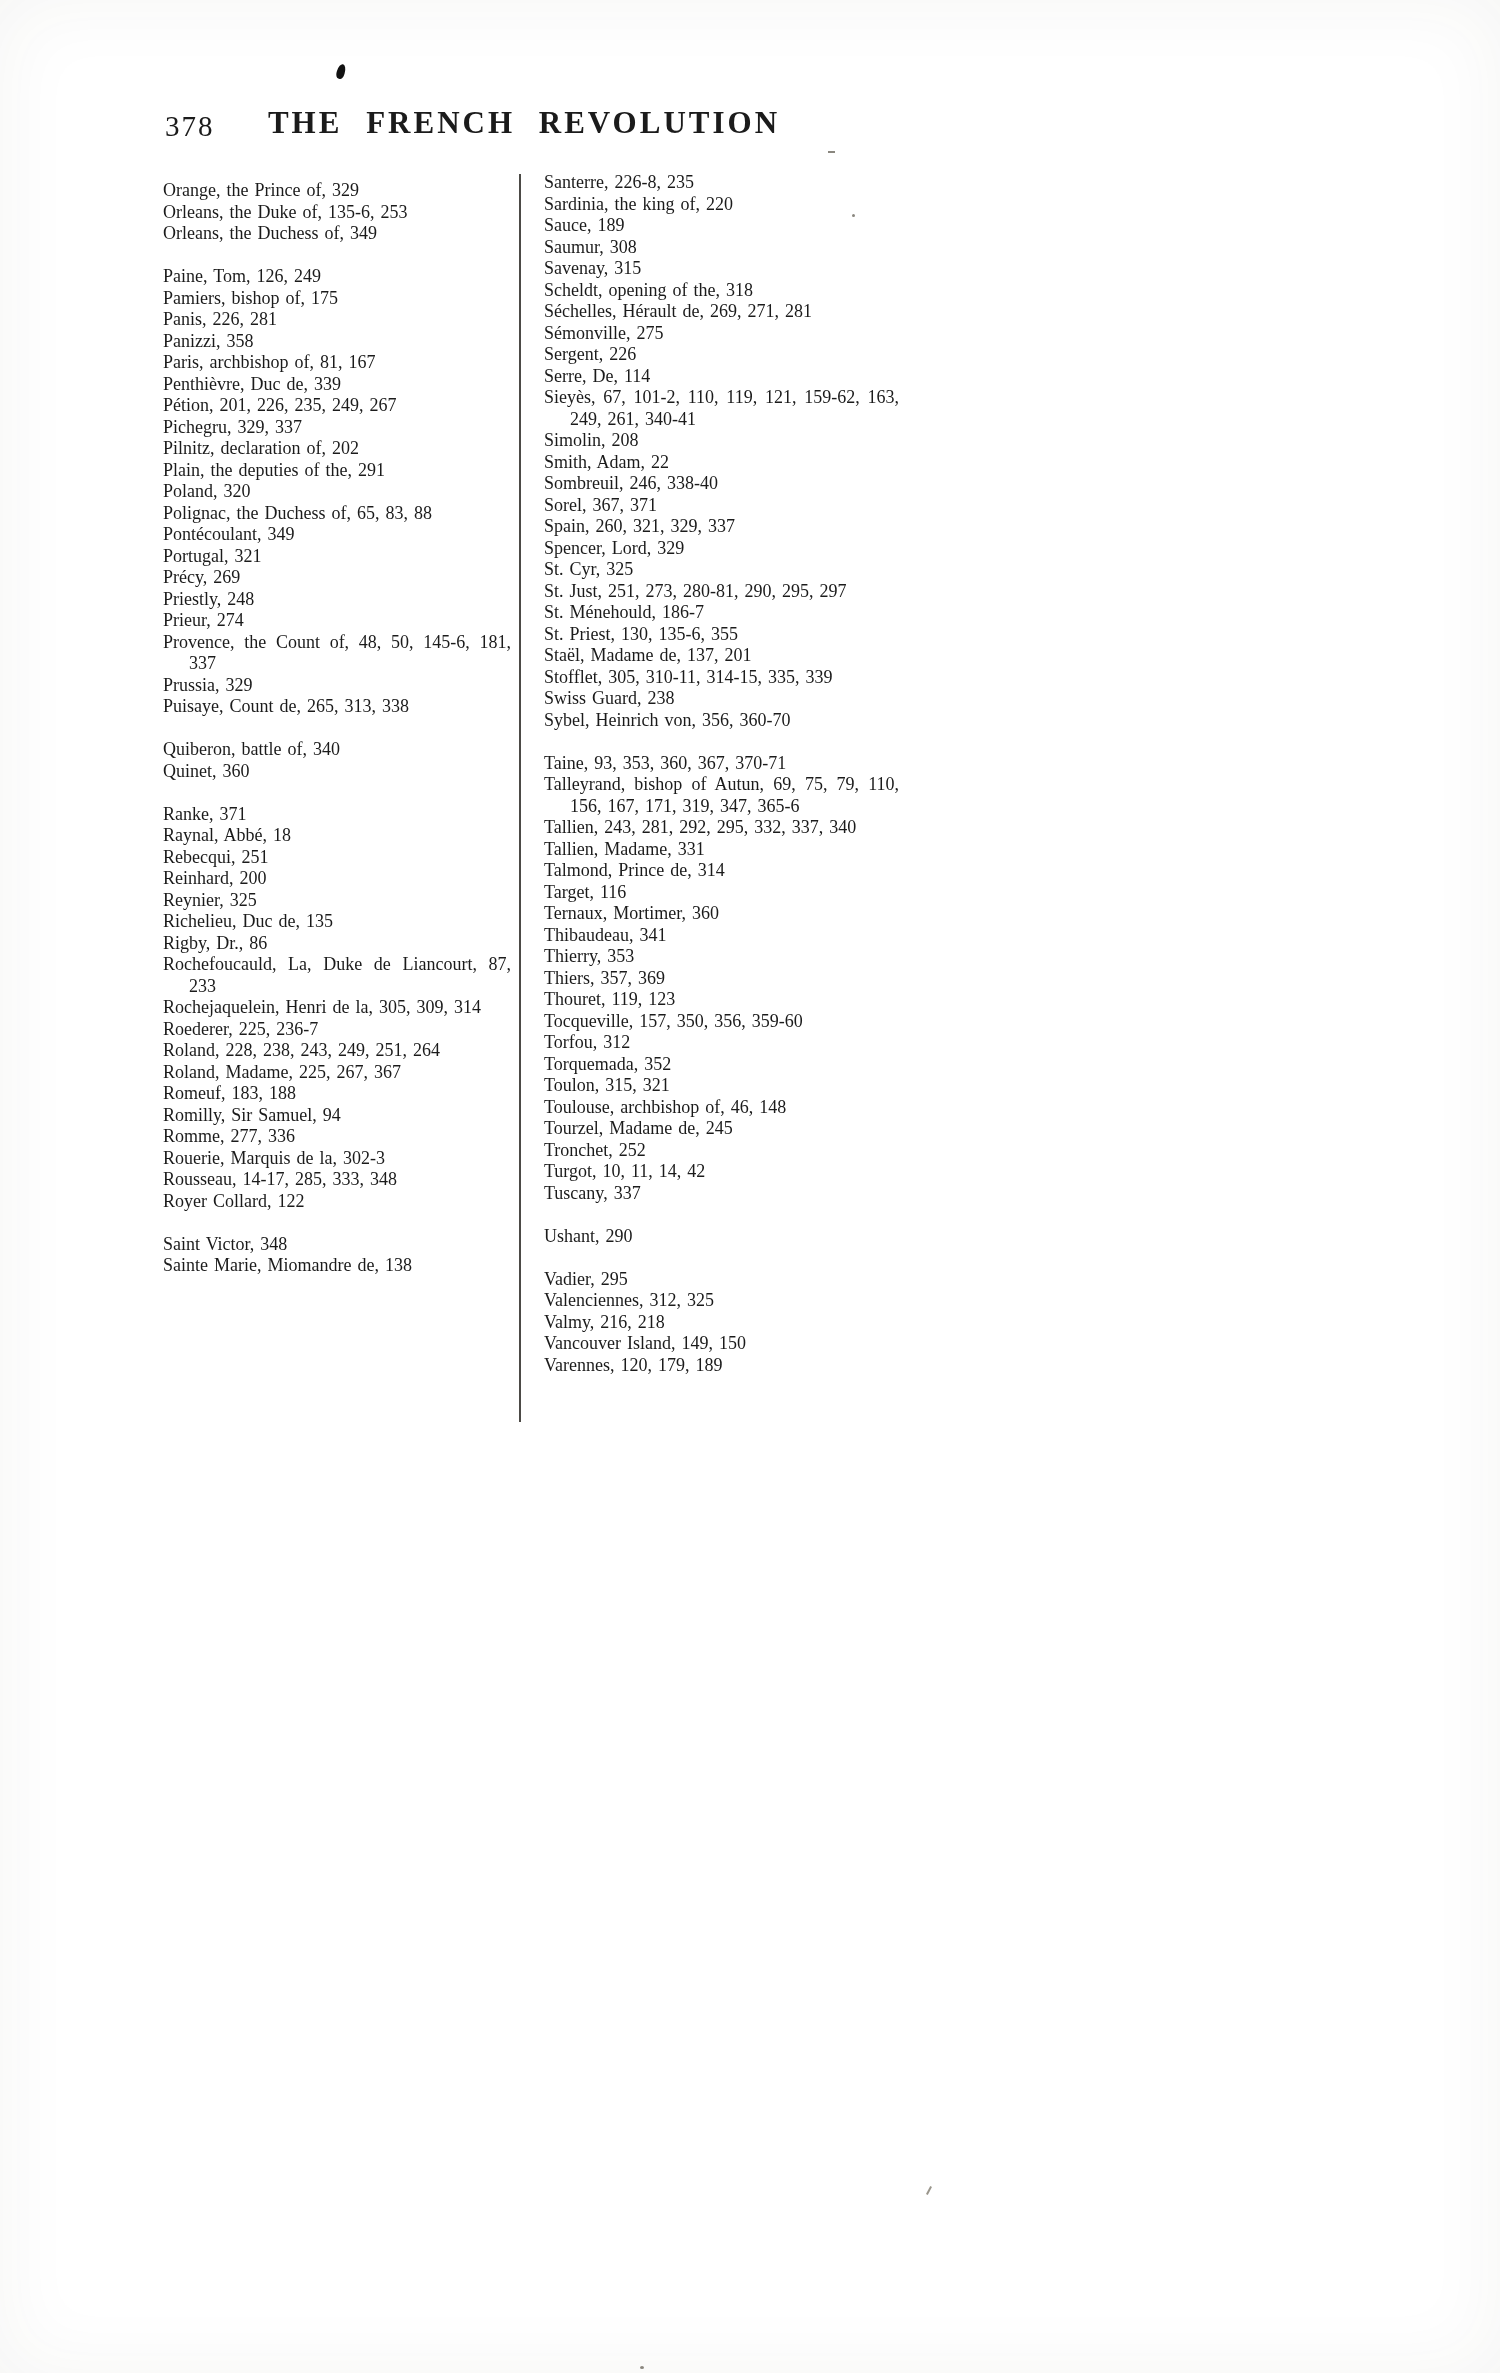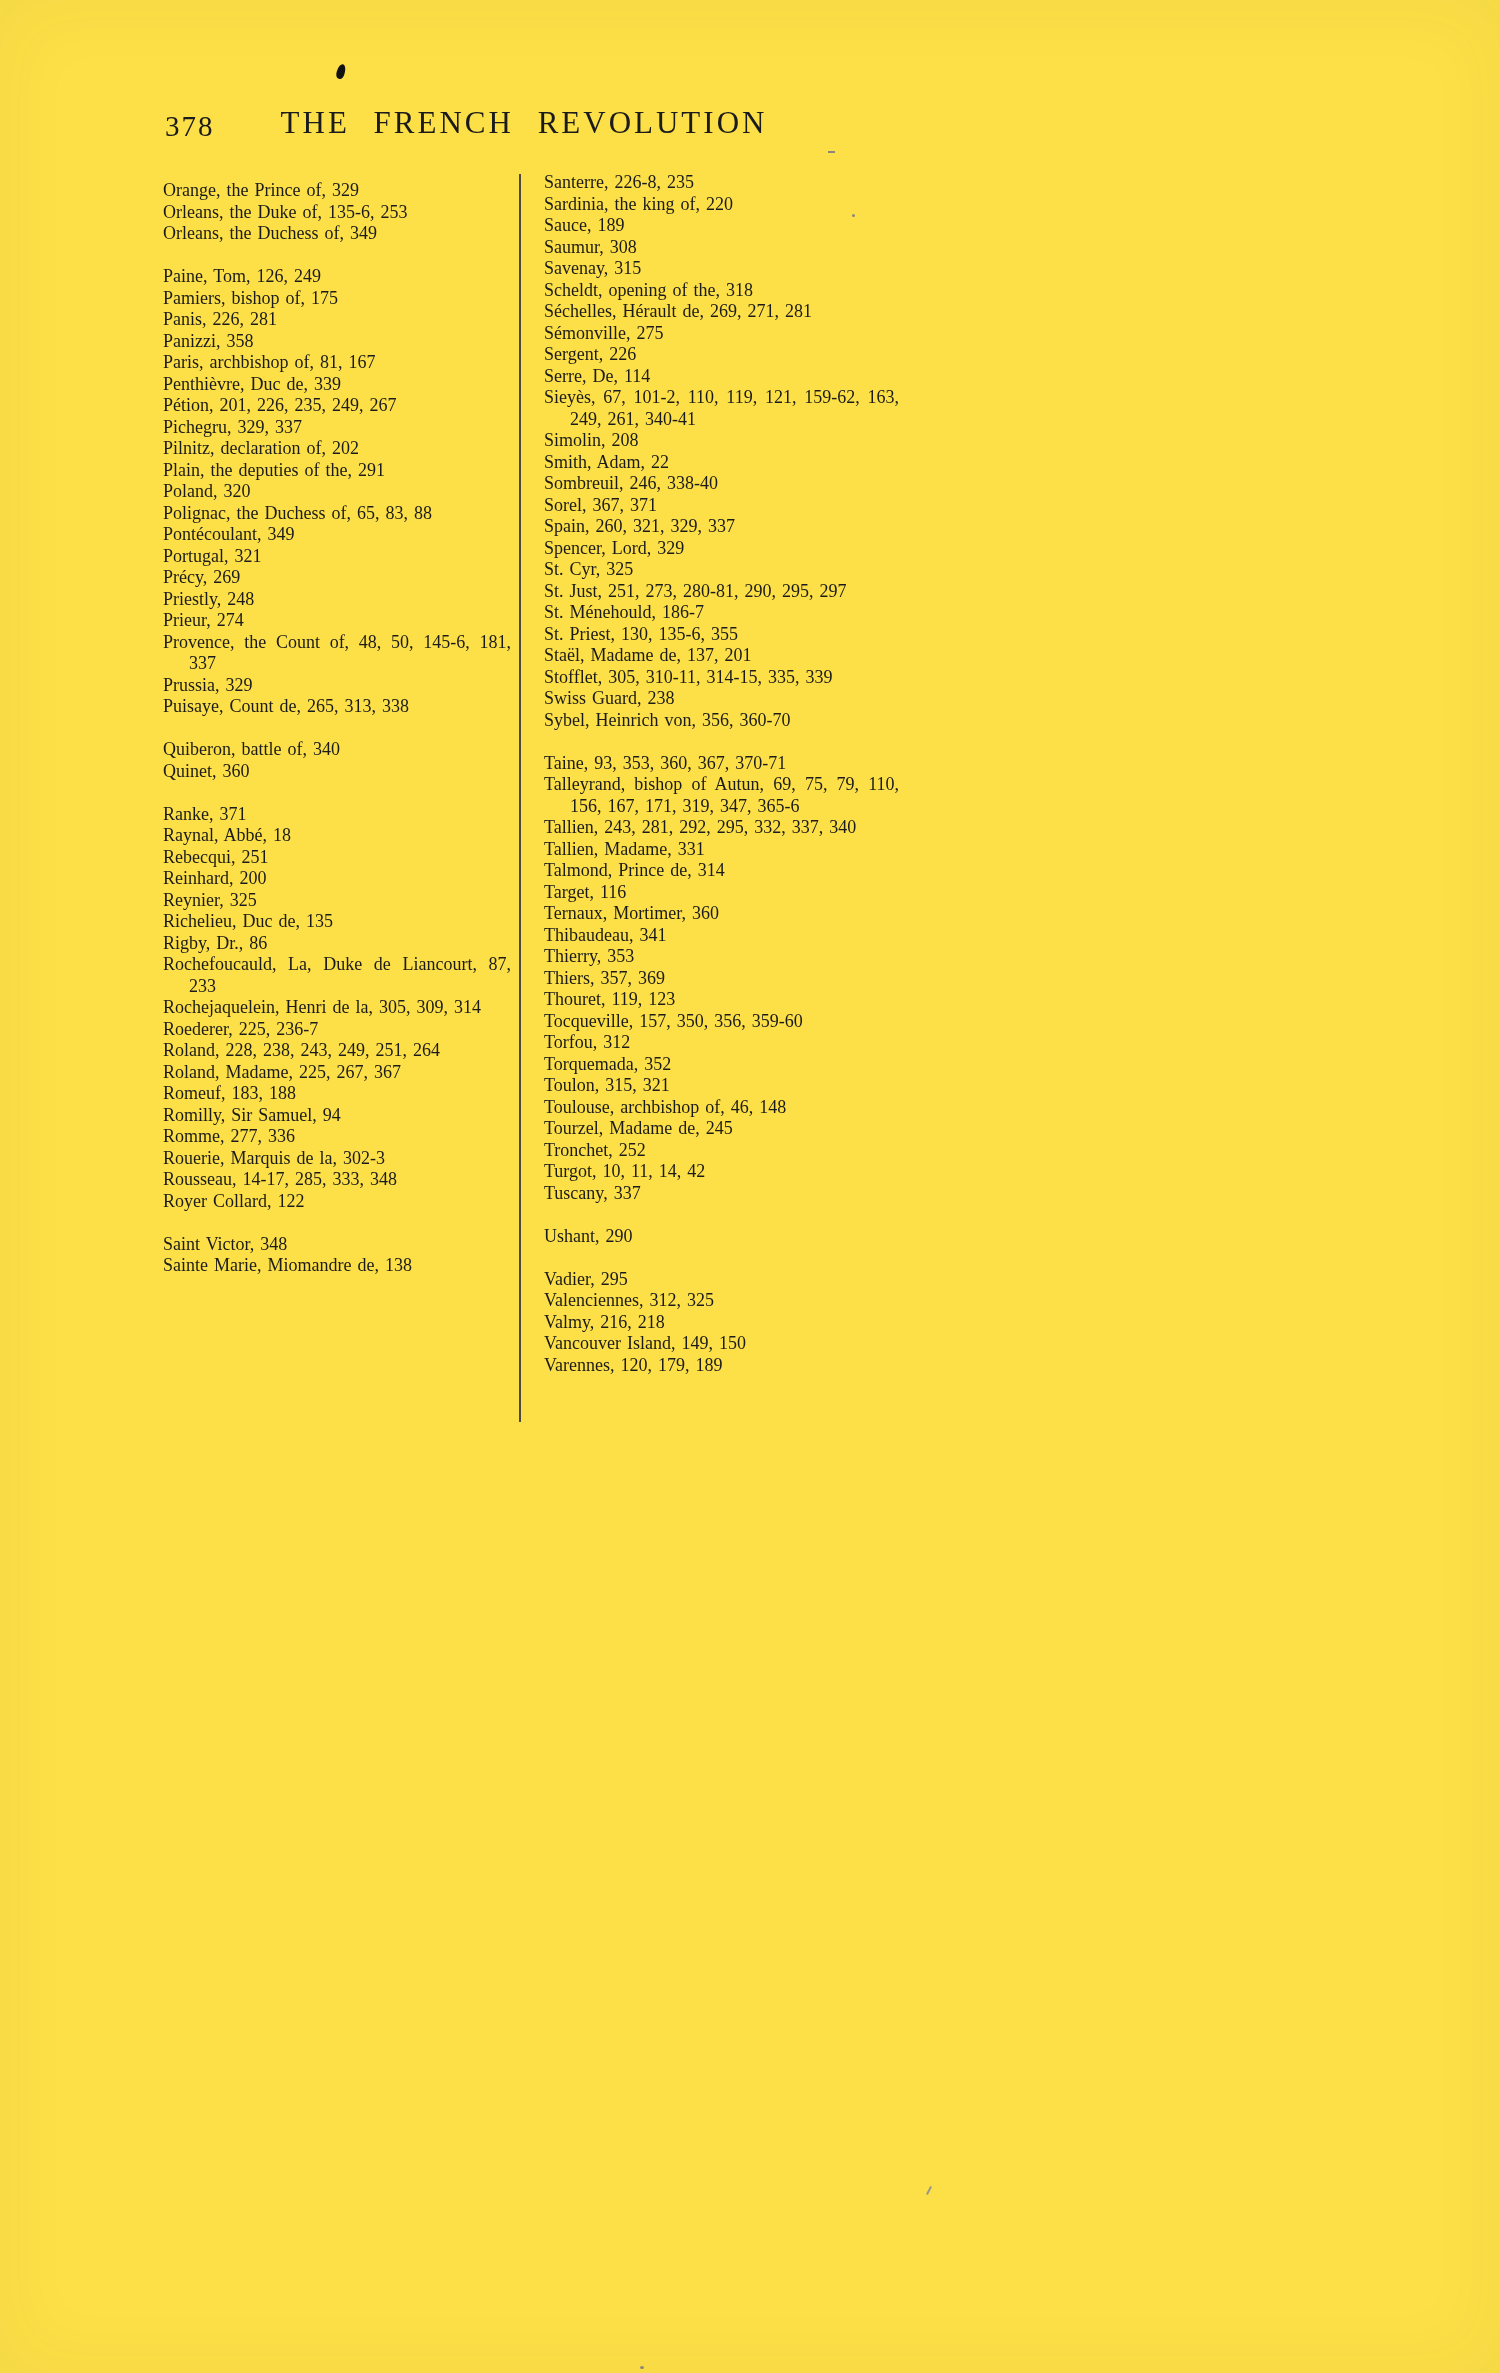--- a/index.html
+++ b/index.html
@@ -5,42 +5,42 @@
 <style>
   html, body {
     margin: 0;
     padding: 0;
     background: #e9e7e1;
   }
   .page {
     position: relative;
     width: 1500px;
     height: 2373px;
-    background: #fde047;
+    background: #ffffff;
     box-shadow: inset 0 0 80px rgba(60,55,40,0.05);
     font-family: "Liberation Serif", "DejaVu Serif", serif;
     color: #1b1b1b;
     overflow: hidden;
   }
   .page-num {
     position: absolute;
     left: 165px;
     top: 110px;
     font-size: 29px;
     letter-spacing: 2px;
   }
   .page-title {
     position: absolute;
     left: 163px;
     top: 105px;
     width: 722px;
     margin: 0;
     text-align: center;
     font-size: 31px;
-    font-weight: normal;
+    font-weight: bold;
     letter-spacing: 3px;
     word-spacing: 13px;
   }
   .ink-mark {
     position: absolute;
     left: 337px;
     top: 64px;
     width: 8px;
     height: 15px;
     background: #121212;

